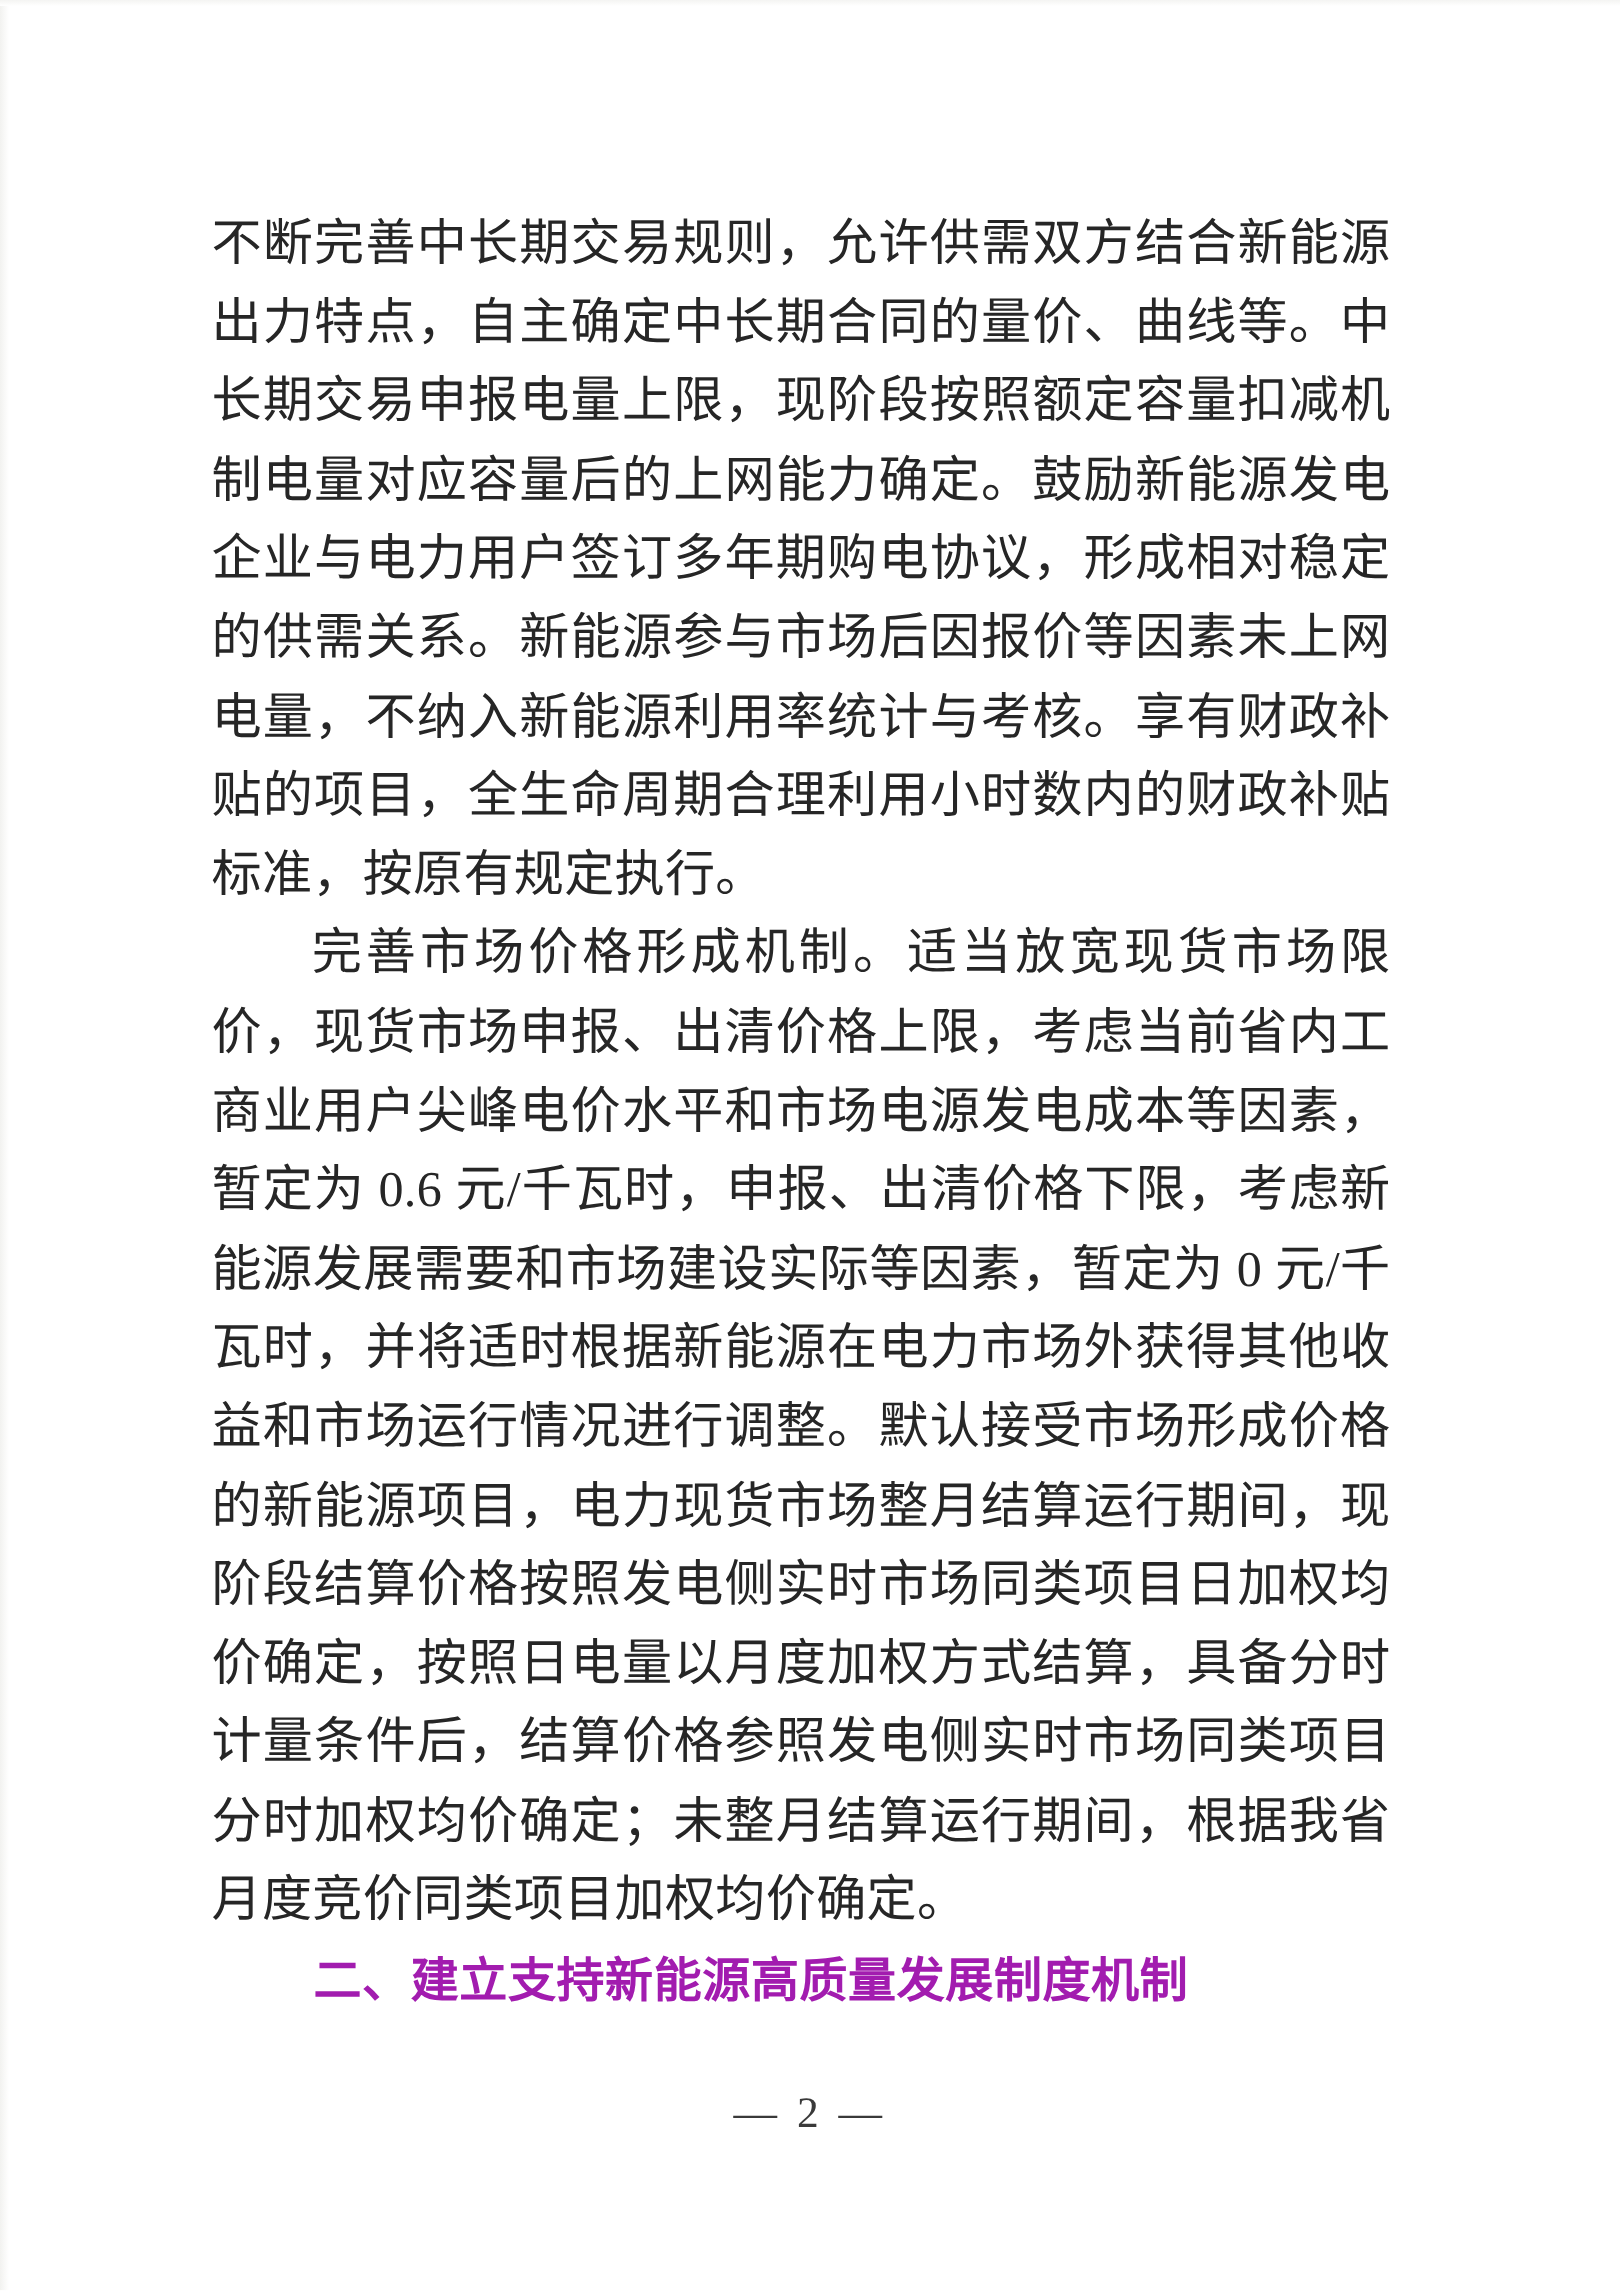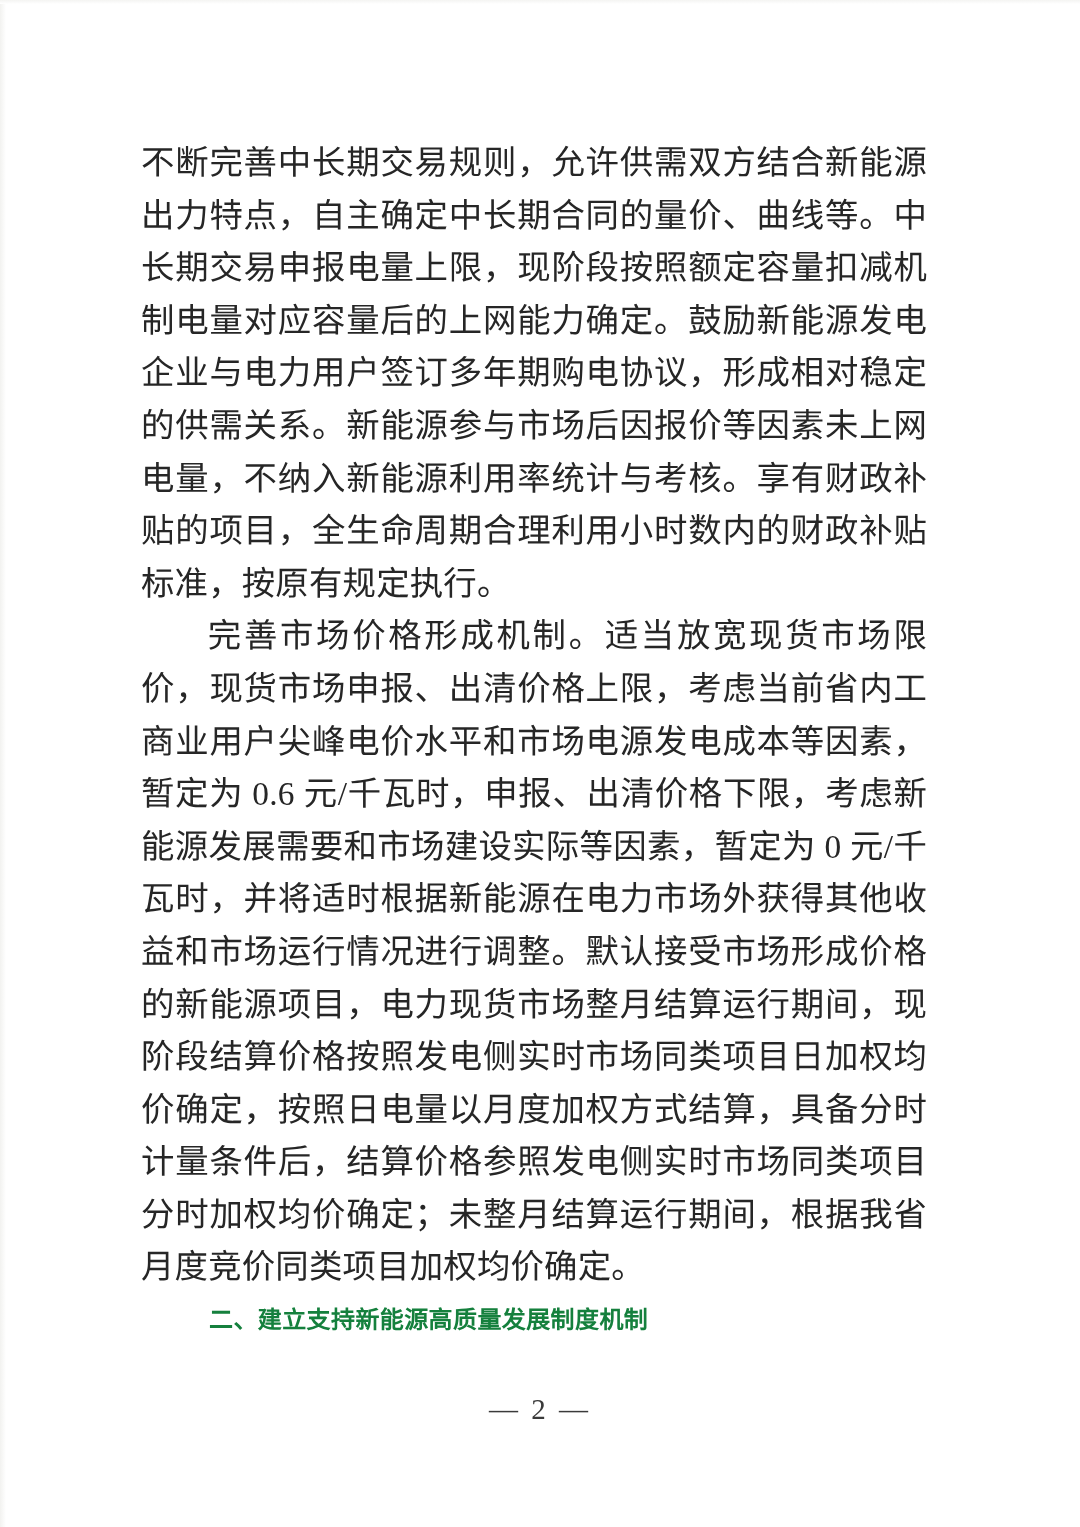--- a/index.html
+++ b/index.html
@@ -53,24 +53,24 @@
     word-break: break-all;
     -webkit-font-smoothing: antialiased;
   }
   p.para.no-indent {
     text-indent: 0;
   }
 
   h2.section-heading {
     margin: 0;
     font-family: "DejaVu Sans", "Liberation Sans", sans-serif;
-    font-size: 24px;
+    font-size: 32px;
     line-height: 52.6px;
     font-weight: bold;
-    color: #15803d;
+    color: #a21caf;
     text-indent: 68px;
     letter-spacing: 0.4px;
     white-space: nowrap;
   }
 
   .page-number {
     position: absolute;
     left: 0;
     top: 1393px;
     width: 1080px;

